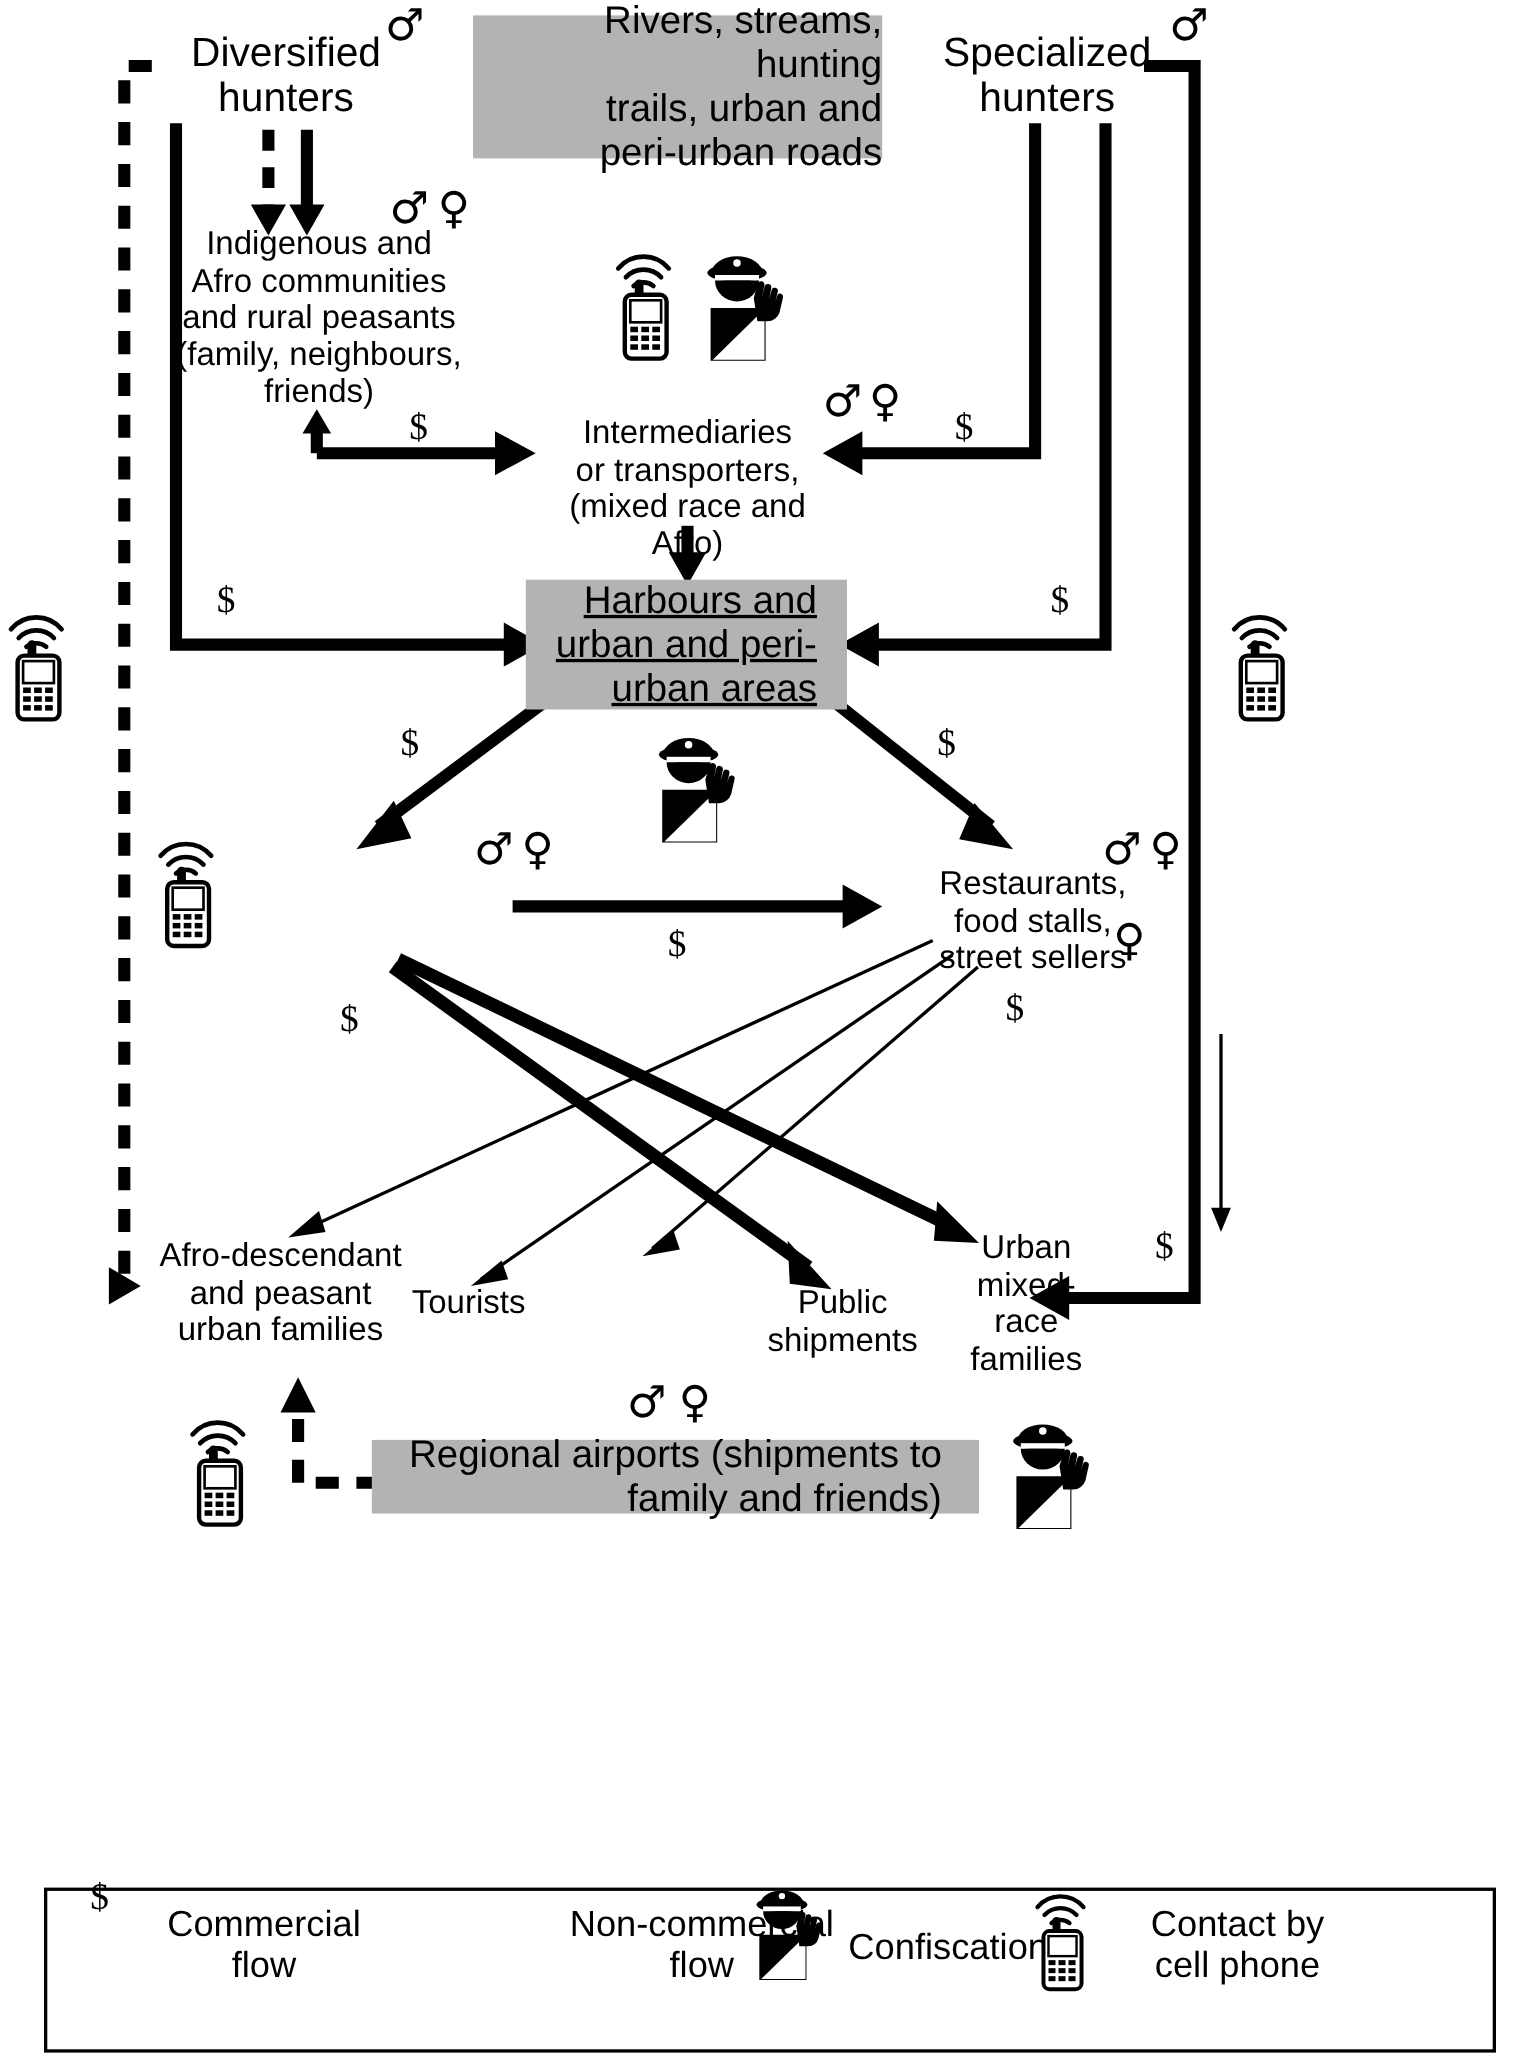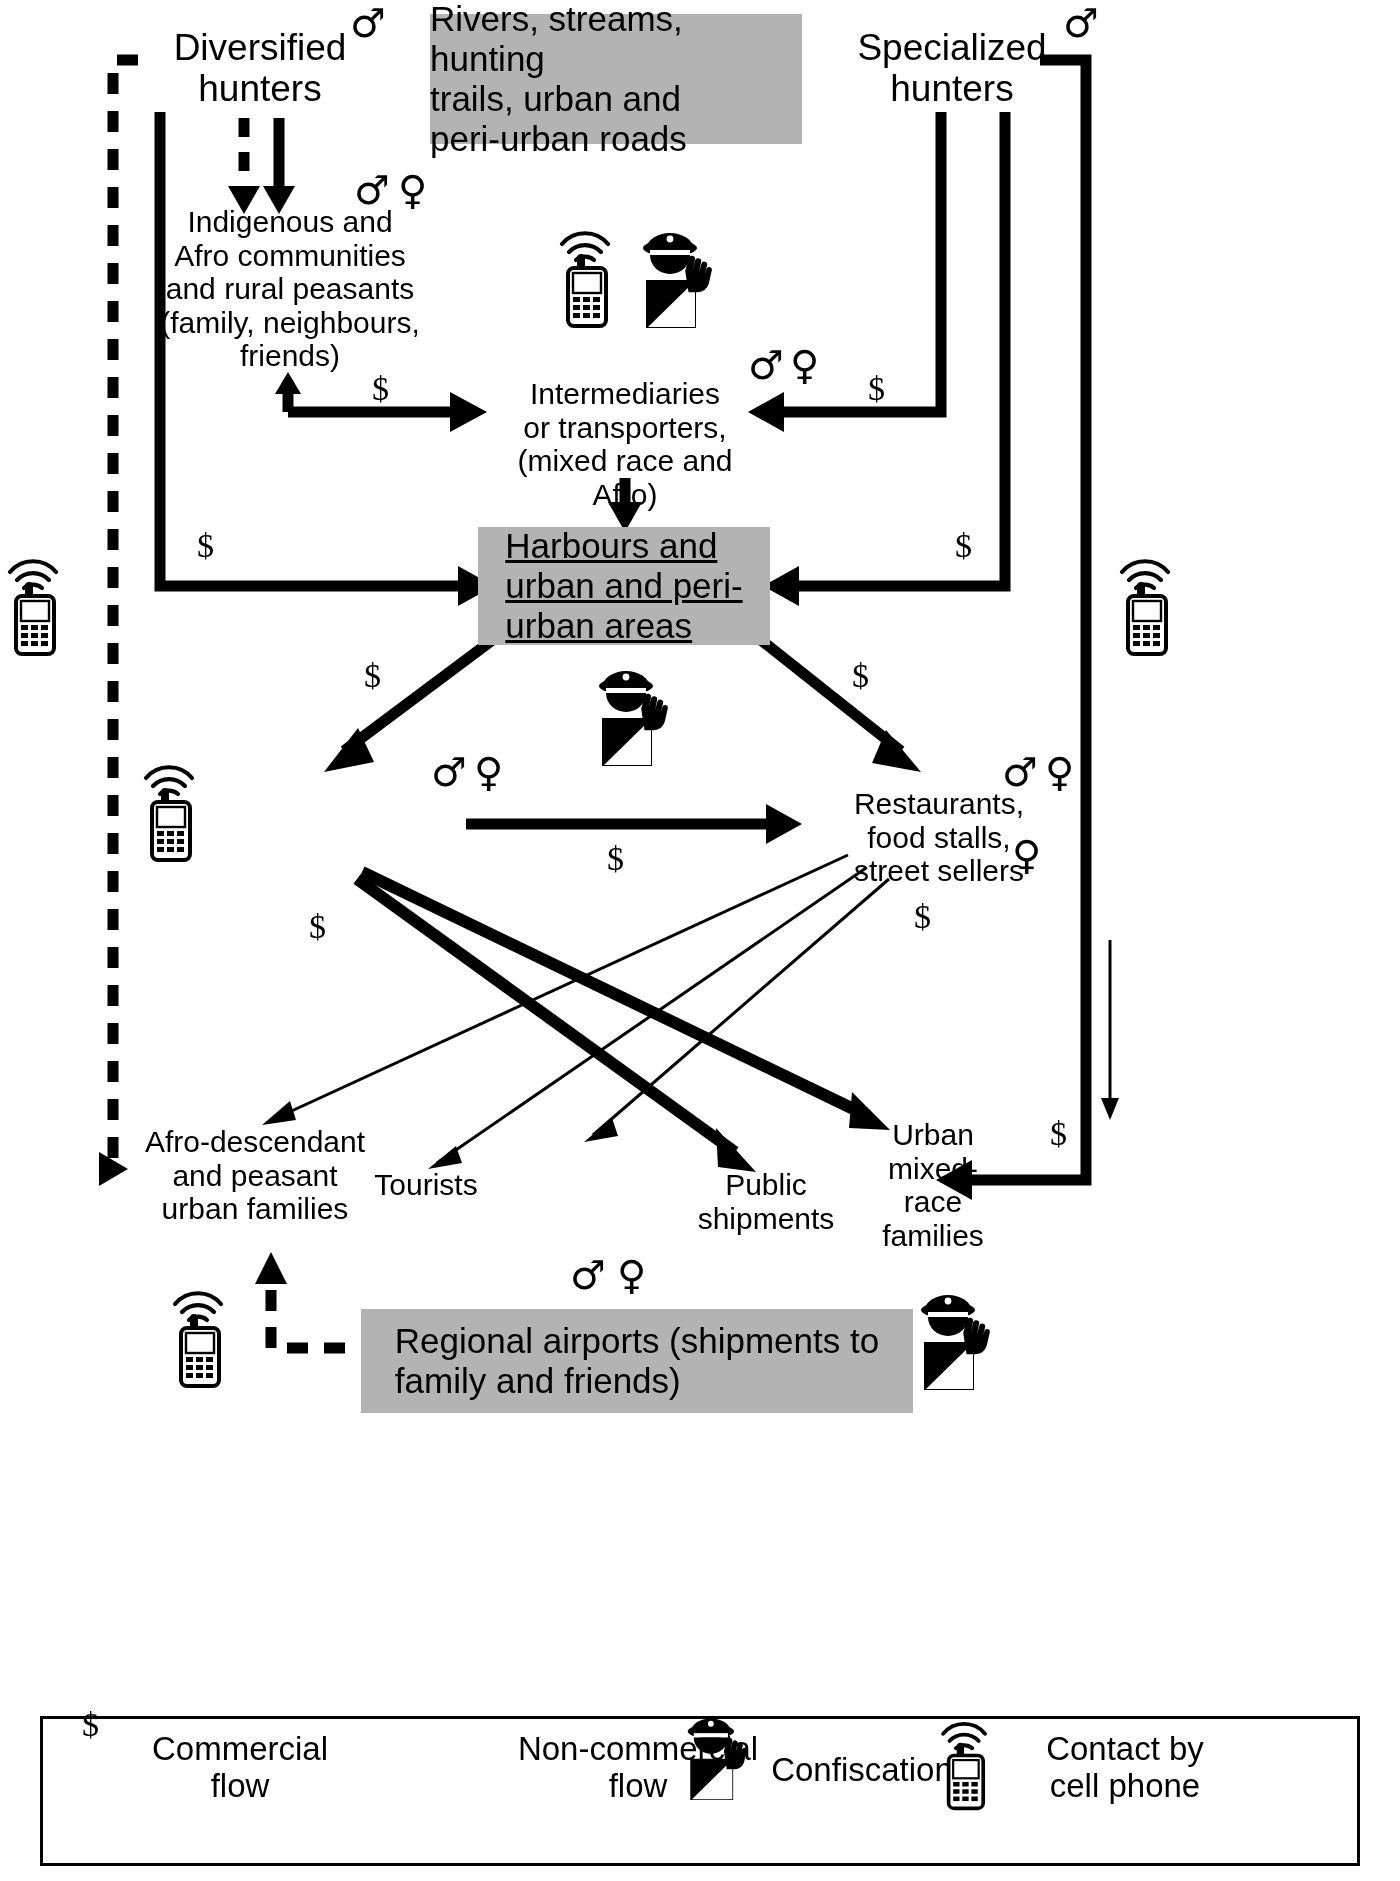--- a/index.html
+++ b/index.html
@@ -21,21 +21,21 @@
   .node{
     position:absolute;
     text-align:center;
     line-height:1.12;
     font-size:30px;
     white-space:pre-line;
   }
   .gray-box{
     position:absolute;
     background:#b3b3b3;
-    text-align:left;
+    text-align:right;
     line-height:1.14;
     font-size:35px;
     display:flex;align-items:center;justify-content:center;
     white-space:pre-line;
   }
   .dollar{
     position:absolute;
     font-size:34px;
     font-family:"Liberation Serif","DejaVu Serif",serif;
     font-weight:400;
@@ -151,21 +151,21 @@
   </svg>
 
   <div class="gray-box" style="left:430px;top:14px;width:372px;height:130px;">Rivers, streams, hunting
 trails, urban and
 peri-urban roads</div>
 
   <div class="gray-box" style="left:478px;top:527px;width:292px;height:118px;text-decoration:underline;">Harbours and
 urban and peri-
 urban areas</div>
 
-  <div class="gray-box" style="left:361px;top:1309px;width:552px;height:104px;">Regional airports (shipments to
+  <div class="gray-box" style="left:338px;top:1309px;width:552px;height:67px;">Regional airports (shipments to
 family and friends)</div>
 
   <div class="node" style="left:165px;top:27px;width:190px;font-size:37px;">Diversified
 hunters</div>
 
   <div class="node" style="left:851px;top:27px;width:202px;font-size:37px;">Specialized
 hunters</div>
 
   <div class="node" style="left:160px;top:205px;width:260px;">Indigenous and
 Afro communities

